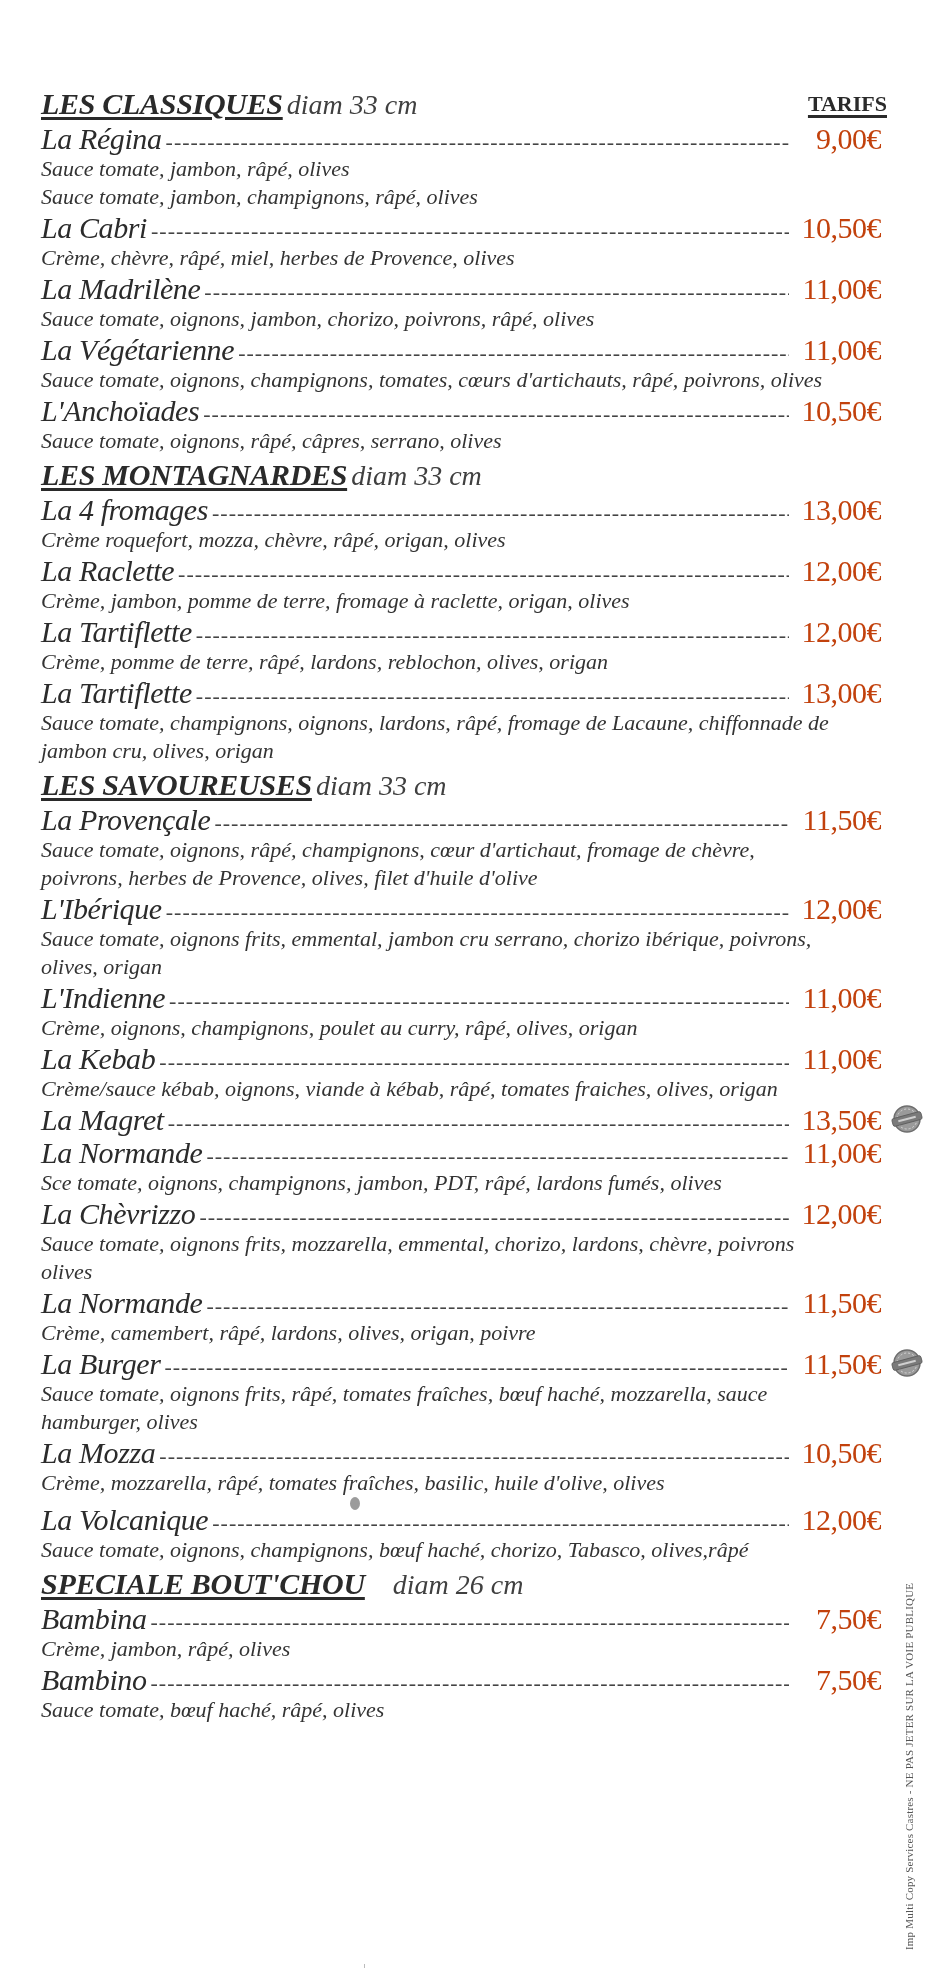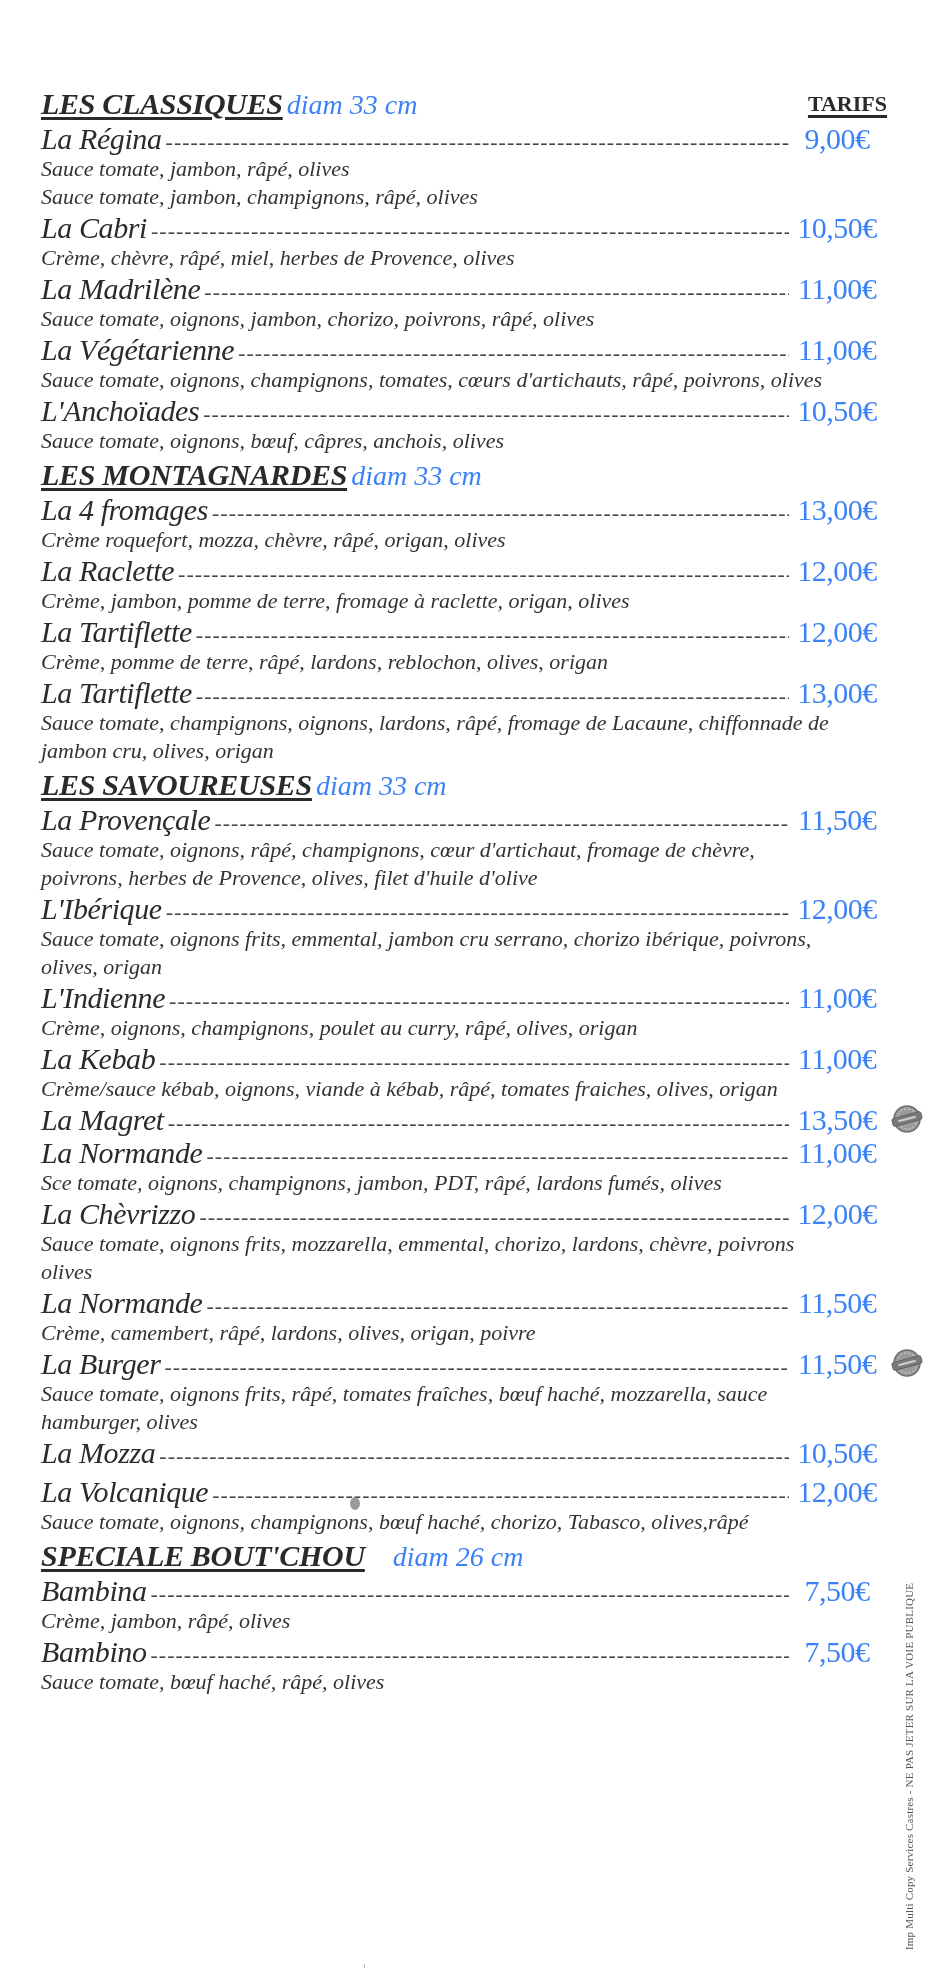--- a/index.html
+++ b/index.html
@@ -2,30 +2,30 @@
 <html><head>
 <meta charset="utf-8">
 <style>
   html, body { margin: 0; padding: 0; background: #ffffff; }
   body { width: 942px; height: 1985px; position: relative; overflow: hidden;
          font-family: "Liberation Serif", "DejaVu Serif", serif; color: #2b2b2b; }
   .menu { position: absolute; left: 41px; top: 86px; width: 840px; }
   .section-head { position: relative; height: 36px; line-height: 36px; white-space: nowrap; }
   .section-title { font-weight: bold; font-style: italic; font-size: 30px; text-decoration: underline;
                    text-decoration-thickness: 3px; text-underline-offset: 3px; color: #2a2a2a; letter-spacing: -0.3px; margin-top: 44px; }
-  .section-diam { font-style: italic; font-size: 28px; color: #3b82f6; }
+  .section-diam { font-style: italic; font-size: 28px; color: #404040; }
   .gap { display: inline-block; width: 24px; }
   .tarifs { position: absolute; right: -6px; top: 0; font-weight: bold; font-size: 22px; text-decoration: underline;
             text-decoration-thickness: 3px; text-underline-offset: 4px; color: #2a2a2a; margin-left: 40px; }
   .item { position: relative; }
   .item-line { display: flex; align-items: baseline; height: 33px; line-height: 33px; font-size: 30px; white-space: nowrap; }
   .item-name { flex: 0 0 auto; color: #2b2b2b; letter-spacing: -0.4px; font-style: italic; }
   .leader { flex: 1 1 auto; overflow: hidden; color: #444; font-size: 22px; letter-spacing: 1px; margin: 0 4px; }
   .leader::before { content: "------------------------------------------------------------------------------------------------------------------------------------------------"; }
-  .item-price { flex: 0 0 auto; width: 88px; text-align: center; color: #3b82f6; letter-spacing: -0.5px; }
+  .item-price { flex: 0 0 auto; width: 88px; text-align: right; color: #c2410c; letter-spacing: -0.5px; }
   .item-desc { font-style: italic; font-size: 22px; line-height: 28px; color: #333; width: 790px; }
   .badge { position: absolute; right: -43px; top: 1px; width: 34px; height: 30px; }
   .section-spacer { height: 2px; }
   .volc-gap { height: 6px; }
   .imprint { position: absolute; left: 903px; top: 1950px; transform-origin: 0 0; transform: rotate(-90deg);
              font-family: "Liberation Serif", serif; font-size: 11px; color: #555; white-space: nowrap; letter-spacing: 0.2px; }
   .smudge { position: absolute; left: 350px; top: 1497px; width: 10px; height: 13px; border-radius: 50%; background: #8a8a8a; opacity: 0.85; }
   .dot { position: absolute; left: 364px; top: 1964px; width: 1px; height: 4px; background: #bbb; }
 </style>
 </head>
@@ -72,21 +72,21 @@
         <span class="item-price">11,00€</span>
       </div>
     <div class="item-desc">Sauce tomate, oignons, champignons, tomates, cœurs d'artichauts, râpé, poivrons, olives</div>
   </div>
   <div class="item">
     <div class="item-line">
         <span class="item-name">L'Anchoïades</span>
         <span class="leader"></span>
         <span class="item-price">10,50€</span>
       </div>
-    <div class="item-desc">Sauce tomate, oignons, bœuf, câpres, anchois, olives</div>
+    <div class="item-desc">Sauce tomate, oignons, râpé, câpres, serrano, olives</div>
   </div>
 
   <div class="section-spacer"></div>
 
   <div class="section-head">
     <span class="section-title">LES MONTAGNARDES</span>
     <span class="section-diam">diam 33 cm</span>
   </div>
   <div class="item">
     <div class="item-line">
@@ -209,20 +209,21 @@
       <rect x="8" y="14" width="18" height="2" fill="#cfcfcf" transform="rotate(-15 17 15)"></rect>
     </svg>
     <div class="item-desc">Sauce tomate, oignons frits, râpé, tomates fraîches, bœuf haché, mozzarella, sauce hamburger, olives</div>
   </div>
   <div class="item">
     <div class="item-line">
         <span class="item-name">La Mozza</span>
         <span class="leader"></span>
         <span class="item-price">10,50€</span>
       </div>
+    <div class="item-desc">Crème, mozzarella, râpé, tomates fraîches, basilic, huile d'olive, olives</div>
   </div>
   <div class="volc-gap"></div>
   <div class="item">
     <div class="item-line">
         <span class="item-name">La Volcanique</span>
         <span class="leader"></span>
         <span class="item-price">12,00€</span>
       </div>
     <div class="item-desc">Sauce tomate, oignons, champignons, bœuf haché, chorizo, Tabasco, olives,râpé</div>
   </div>

